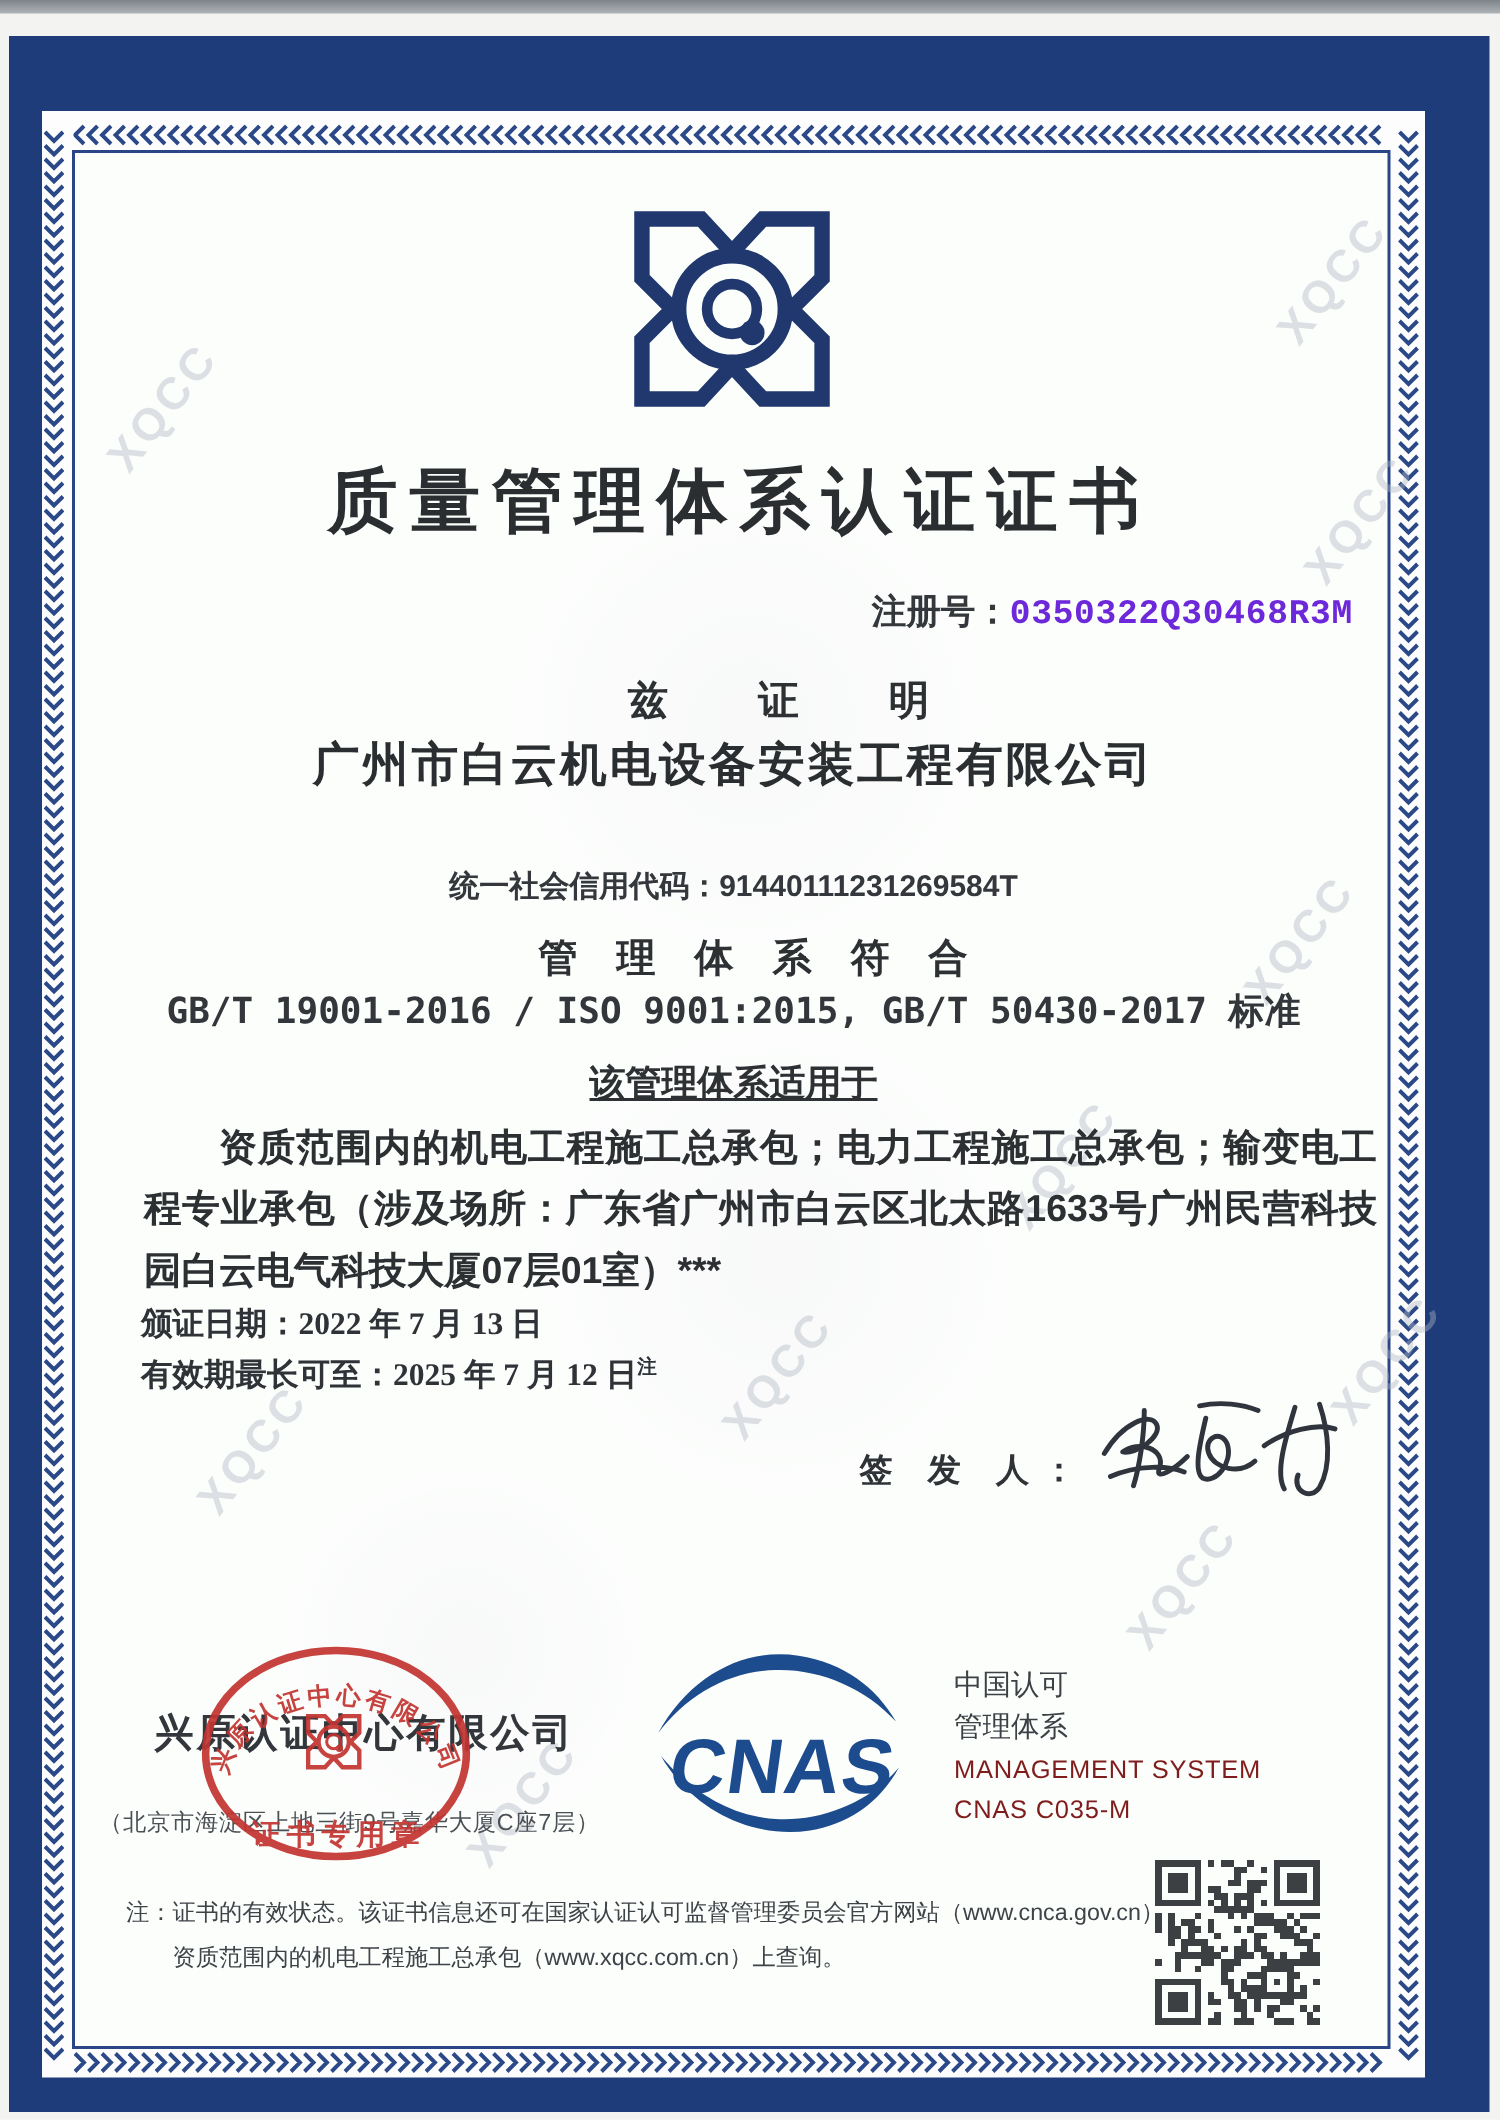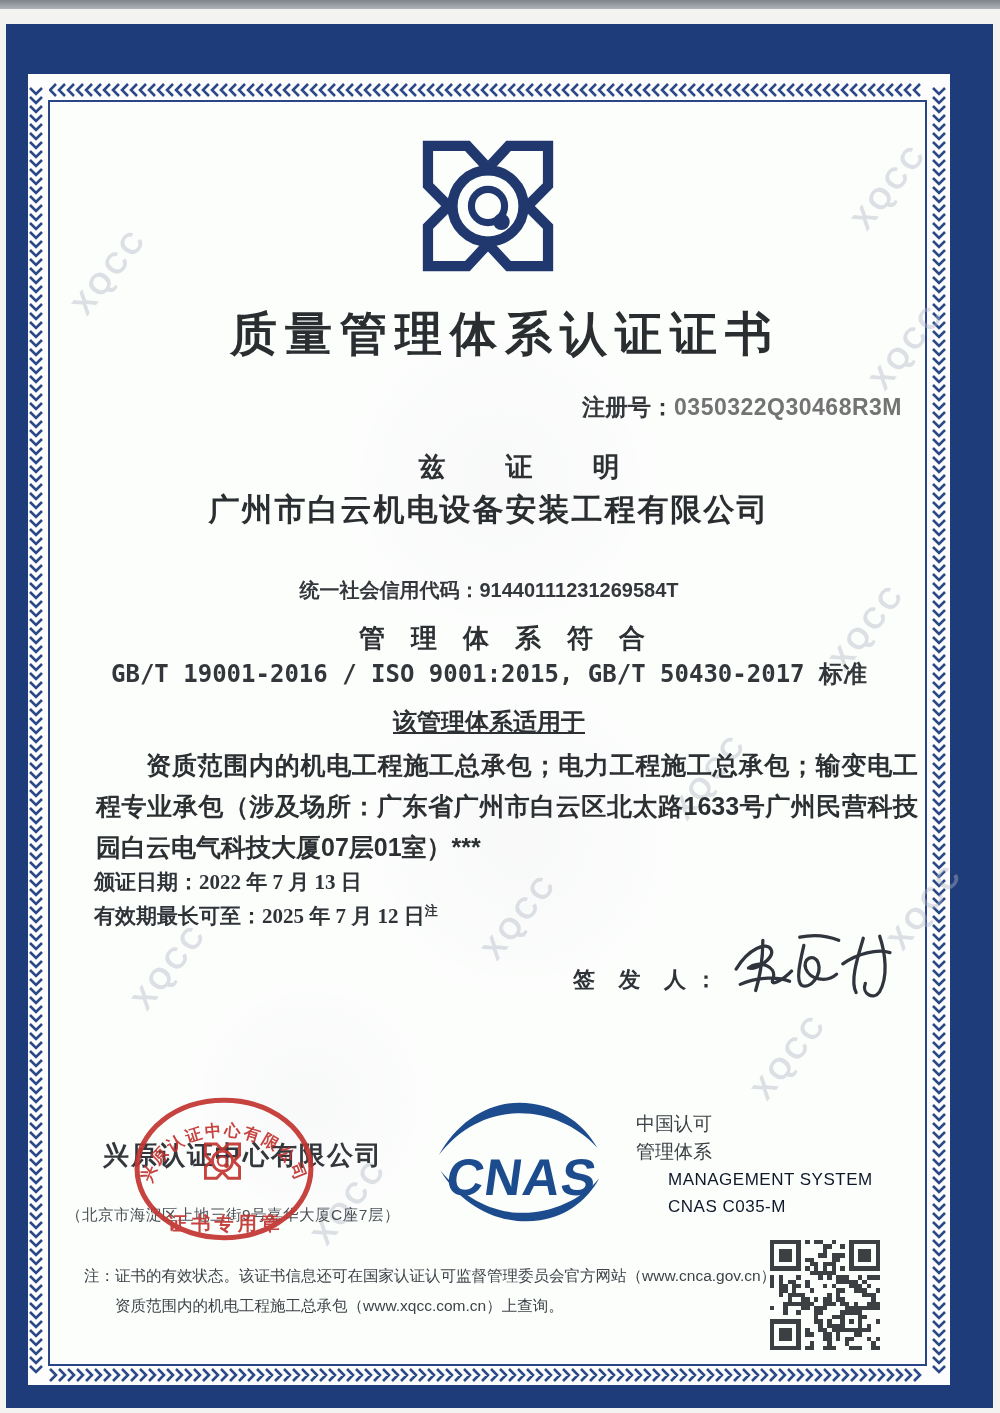--- a/index.html
+++ b/index.html
@@ -18,46 +18,46 @@
     border:2px solid #2b4687;background:#fcfdfcb8;}
   .chev{position:absolute;}
   
   .wm{position:absolute;color:rgba(176,183,196,0.42);font-size:30px;font-weight:700;
     letter-spacing:3px;transform:rotate(-52deg);z-index:1;user-select:none;}
   .wm-blob{position:absolute;border-radius:50%;z-index:0;
     background:radial-gradient(circle, rgba(220,222,224,0.55) 0%, rgba(220,222,224,0.18) 55%, rgba(220,222,224,0) 70%);}
   
   .c{position:absolute;z-index:2;color:#2e3134;}
   .center{left:28px;width:922px;text-align:center;}
-  .title{top:303px;font-size:47px;font-weight:700;letter-spacing:8px;padding-left:16px;color:#2b2e31;}
+  .title{top:303px;font-size:47px;font-weight:700;letter-spacing:8px;padding-left:4px;color:#2b2e31;}
   .regline{top:392px;text-align:right;padding-right:48px;box-sizing:border-box;}
   .reglabel{font-size:23px;font-weight:600;color:#34373b;}
-  .regno{font-family:Liberation Sans, sans-serif;font-size:23px;font-weight:700;
-    letter-spacing:0.5px;color:#737373;text-align:right;}
+  .regno{font-family:Liberation Mono, monospace;font-size:23px;font-weight:700;
+    letter-spacing:0.5px;color:#6d28d9;text-align:right;}
   .certify{top:449px;font-size:27px;font-weight:600;letter-spacing:60px;padding-left:60px;}
   .company{top:489px;font-size:31px;font-weight:700;letter-spacing:2px;color:#2b2e31;}
   .addr{top:547px;font-size:20px;font-weight:500;color:#34373b;}
   .credit{top:564px;font-size:20px;font-weight:700;color:#34373b;margin-top:13px;}
   .conform{top:621px;font-size:26px;font-weight:600;letter-spacing:26px;padding-left:26px;}
   .standards{top:658px;font-family:"DejaVu Sans Mono", monospace;font-size:24px;font-weight:700;color:#33363a;}
   .scopeintro{top:706px;font-size:24px;font-weight:600;text-decoration:underline;}
   .scope{top:745px;left:96px;width:822px;text-align:justify;text-indent:2em;
     font-size:25px;font-weight:600;line-height:41px;color:#2d3033;}
   .dateline{left:94px;font-family:"Liberation Serif", serif;font-size:21px;font-weight:600;color:#2f3338;}
   .sup{font-size:13px;vertical-align:super;}
   .signrow{left:573px;top:950px;display:flex;align-items:center;}
   .signlabel{font-family:"Liberation Serif", serif;font-size:22px;font-weight:600;
     letter-spacing:9px;color:#2f3338;white-space:nowrap;}
   .issuer-name{left:103px;top:1138px;font-size:26px;font-weight:600;letter-spacing:2px;color:#33363b;z-index:2;}
   .issuer-addr{left:66px;top:1205px;font-size:15.5px;letter-spacing:0.5px;color:#4b5055;z-index:2;}
   .seal{left:128px;top:1094px;z-index:3;opacity:0.92;}
   .cnas-logo{left:433px;top:1098px;}
   .cnas-text{left:636px;top:1110px;}
   .cnas-cn{font-size:19px;color:#3c4145;line-height:28px;}
-  .cnas-en{font-size:17px;color:#0f172a;line-height:27px;letter-spacing:0.5px;margin-left:32px;}
+  .cnas-en{font-size:17px;color:#7f1d1d;line-height:27px;letter-spacing:0.5px;}
   .qr{left:770px;top:1240px;}
   .footnote{left:84px;top:1261px;display:flex;z-index:2;}
   .fn-label{font-size:15.5px;line-height:30px;color:#3e4348;white-space:nowrap;}
   .fn-lines div{font-size:15.5px;line-height:30px;color:#3e4348;white-space:nowrap;}
 </style>
 </head>
 <body>
 
 <svg width="0" height="0" style="position:absolute" aria-hidden="true">
   <defs>

